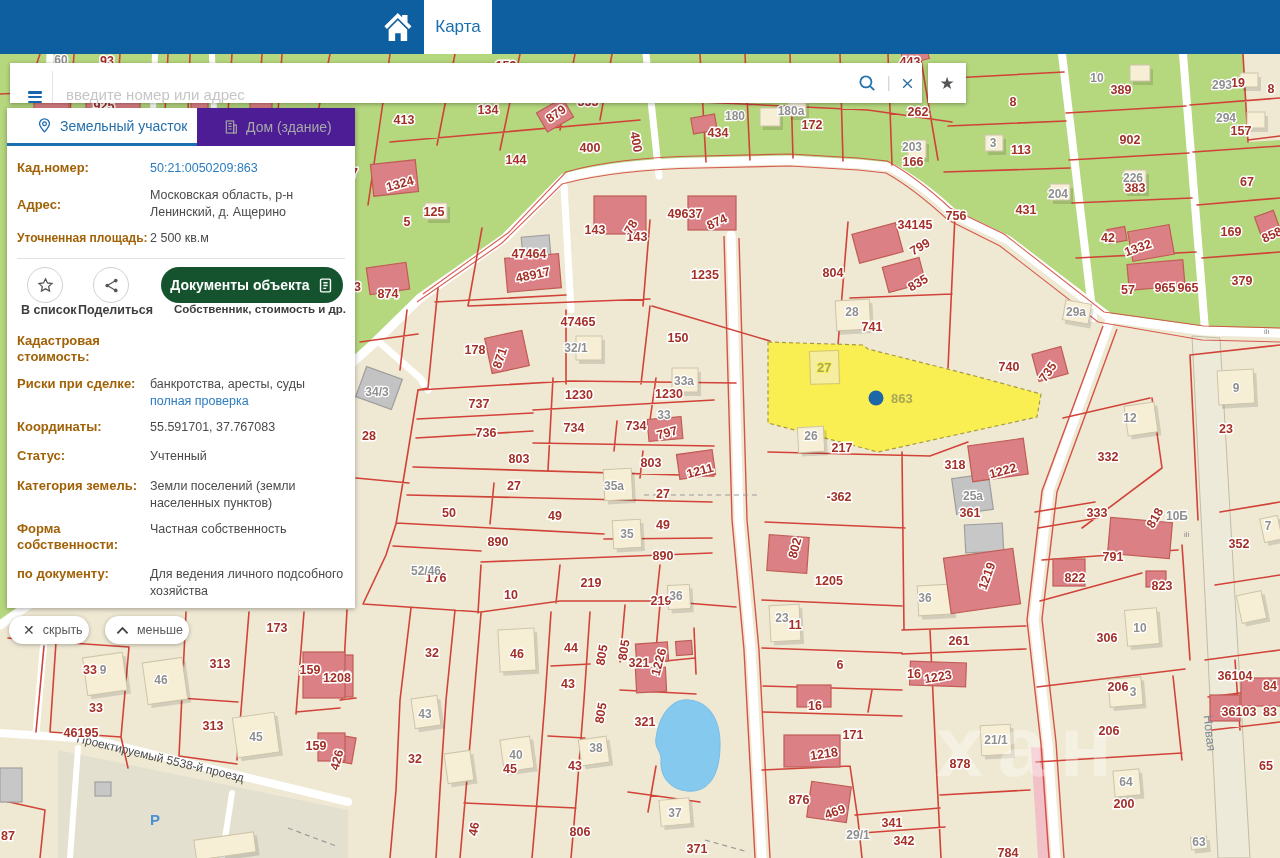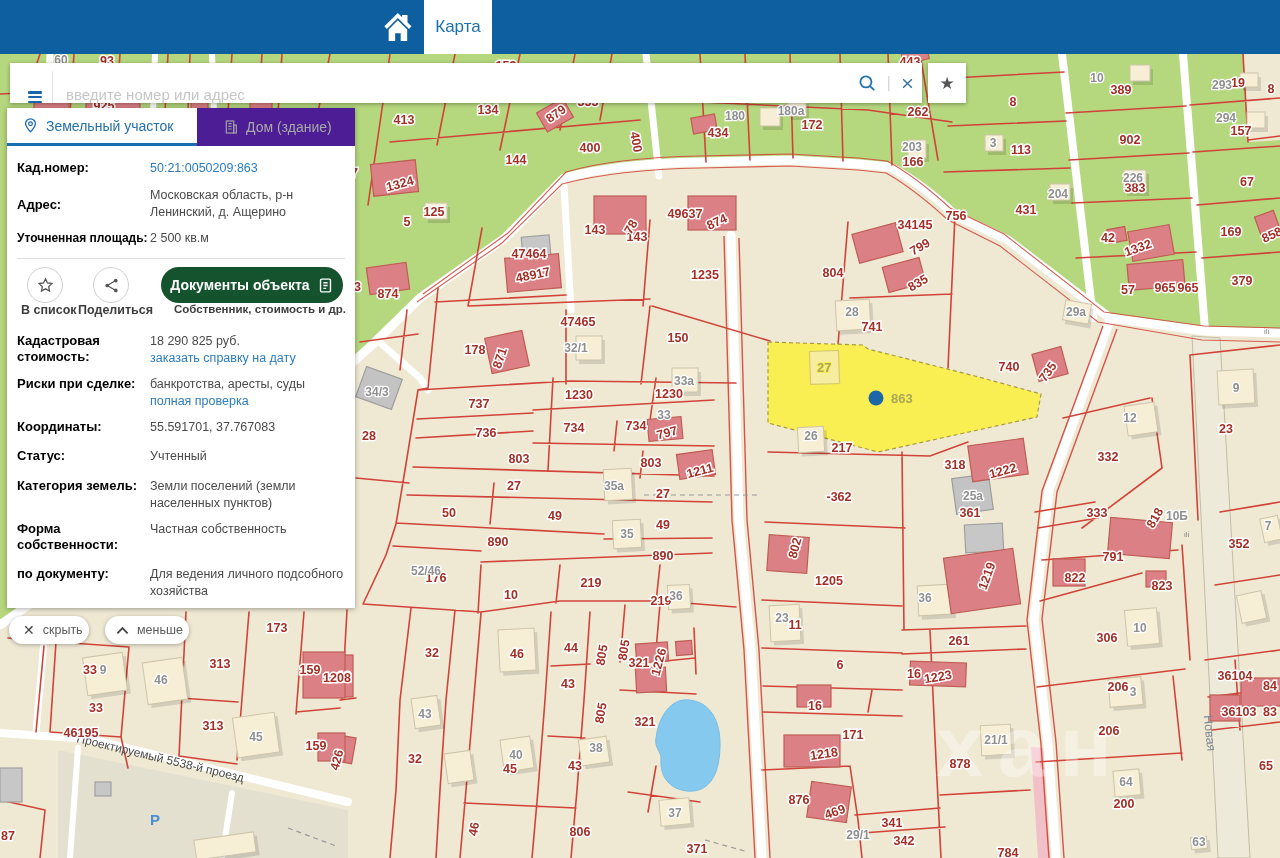--- a/index.html
+++ b/index.html
@@ -12,23 +12,23 @@
  box-shadow:0 1px 4px rgba(0,0,0,.35);display:flex;align-items:flex-end}
 #sbar .ph{color:#c6c6c6;font-size:15px}
 #burger{width:14px;height:12px;margin-left:18px;margin-right:10px;display:flex;flex-direction:column;justify-content:space-between}
 #burger i{display:block;height:2.5px;background:#1766ad;border-radius:1px}
 #star{position:absolute;left:928px;top:63px;width:38px;height:40px;background:#fff;z-index:6;
  box-shadow:0 1px 4px rgba(0,0,0,.35);color:#555;font-size:17px;display:flex;align-items:center;justify-content:center}
 #sic{position:absolute;right:8px;top:0;height:40px;display:flex;align-items:center;gap:10px}
 #panel{position:absolute;left:7px;top:108px;width:348px;height:500px;background:#fff;z-index:6;
  box-shadow:0 1px 5px rgba(0,0,0,.35)}
 #tabs{display:flex;height:38px}
-#t1{width:190px;border-bottom:3px solid #1a6fb0;color:#2470ab;font-size:14px;display:flex;align-items:center;padding-left:15px;gap:7px;white-space:nowrap}
+#t1{width:190px;border-bottom:3px solid #1a6fb0;color:#2470ab;font-size:14px;display:flex;align-items:center;padding-left:29px;gap:7px;white-space:nowrap}
 #t2{flex:1;background:#4c1d95;color:#a8a8a8;font-size:14px;display:flex;align-items:center;padding-left:26px;gap:7px;white-space:nowrap}
-.row{position:absolute;left:10px;width:133px;font-size:13px;color:#000000;font-weight:bold;line-height:16px}
+.row{position:absolute;left:10px;width:133px;font-size:13px;color:#a16207;font-weight:bold;line-height:16px}
 .val{position:absolute;left:143px;width:206px;font-size:12.5px;color:#4a4a4a;line-height:17px;font-weight:normal}
 .lnk{color:#2b7cc0}
 #hr1{position:absolute;left:10px;right:10px;top:112px;border-top:1px solid #e0e0e0}
 .circ{position:absolute;top:121px;width:36px;height:36px;border:1px solid #d0d0d0;border-radius:50%;
  display:flex;align-items:center;justify-content:center}
 .clbl{position:absolute;top:157px;font-size:12.5px;font-weight:bold;color:#3d3d3d;white-space:nowrap}
 #gbtn{position:absolute;left:154px;top:121px;width:182px;height:36px;background:#14532d;border-radius:20px;
  color:#fff;font-size:14px;font-weight:bold;white-space:nowrap;display:flex;align-items:center;justify-content:center;gap:7px}
 #gsub{position:absolute;left:167px;top:157px;font-size:11.5px;font-weight:bold;color:#3d3d3d;white-space:nowrap}
 .pill{position:absolute;height:28px;background:#fff;border-radius:14px;box-shadow:0 1px 4px rgba(0,0,0,.3);
@@ -582,21 +582,20 @@
         </div>
   <div class="clbl" style="left:14px">В список</div>
   <div class="clbl" style="left:71px">Поделиться</div>
   <div id="gbtn">Документы объекта
    <svg width="17" height="17" viewBox="0 0 24 24" fill="none" stroke="#fff" stroke-width="2">
             <rect x="5" y="3" width="14" height="18" rx="1.5"></rect>
             <path d="M9 8h6M9 12h6M9 16h4"></path>
           </svg></div>
   <div id="gsub">Собственник, стоимость и др.</div>
   <div class="row" style="top:187px">Кадастровая<br>стоимость:</div>
-  <div class="val" style="top:187px">18 290 825 руб.<br><span class="lnk">заказать справку на дату</span></div>
   <div class="row" style="top:230px">Риски при сделке:</div>
   <div class="val" style="top:230px">банкротства, аресты, суды<br><span class="lnk">полная проверка</span></div>
   <div class="row" style="top:273px">Координаты:</div>
   <div class="val" style="top:273px">55.591701, 37.767083</div>
   <div class="row" style="top:302px">Статус:</div>
   <div class="val" style="top:302px">Учтенный</div>
   <div class="row" style="top:332px">Категория земель:</div>
   <div class="val" style="top:332px">Земли поселений (земли<br>населенных пунктов)</div>
   <div class="row" style="top:375px">Форма<br>собственности:</div>
   <div class="val" style="top:375px">Частная собственность</div>

